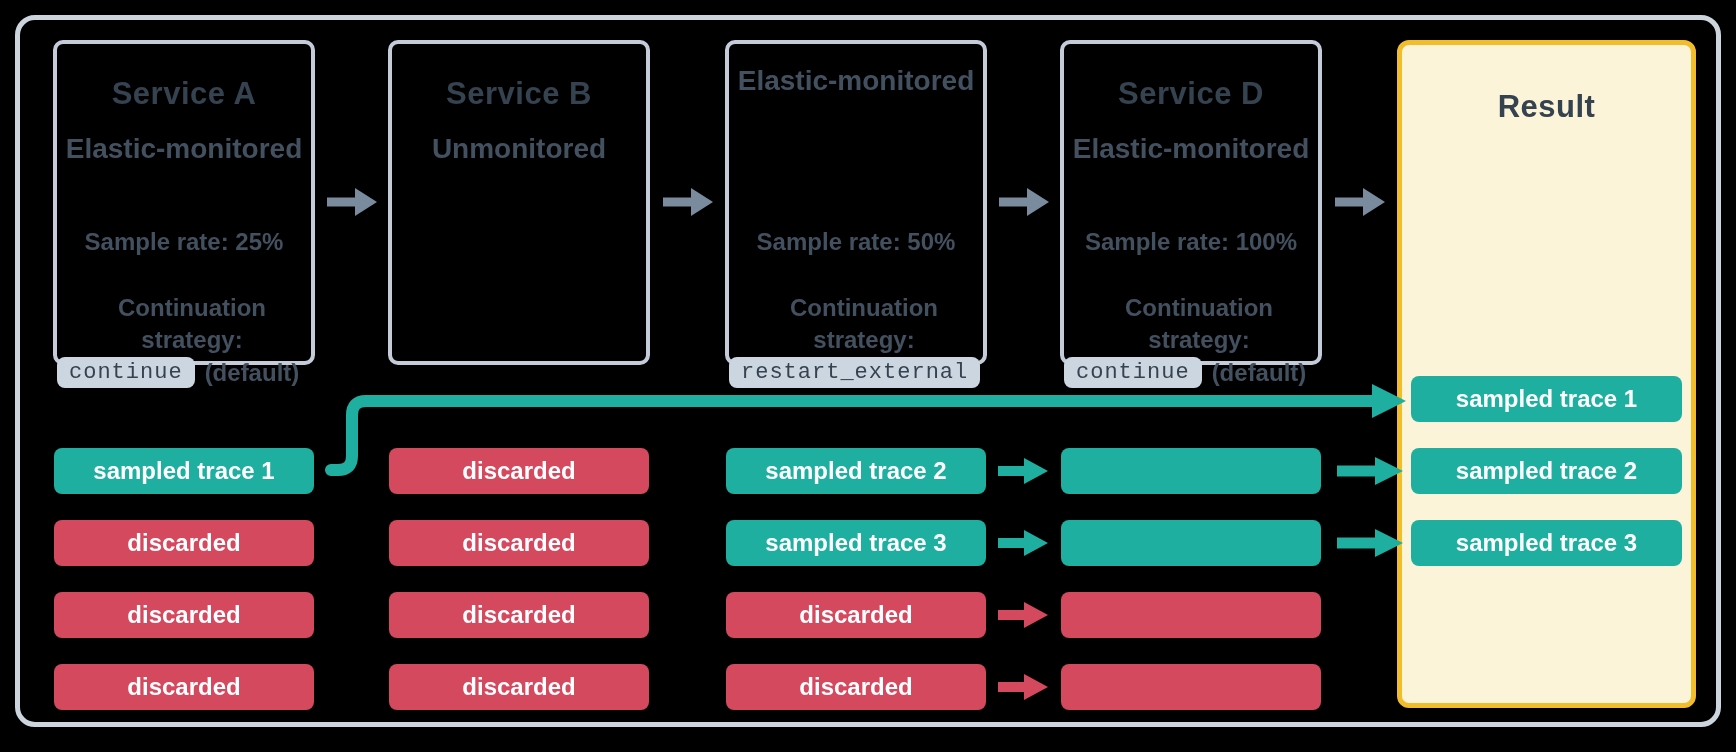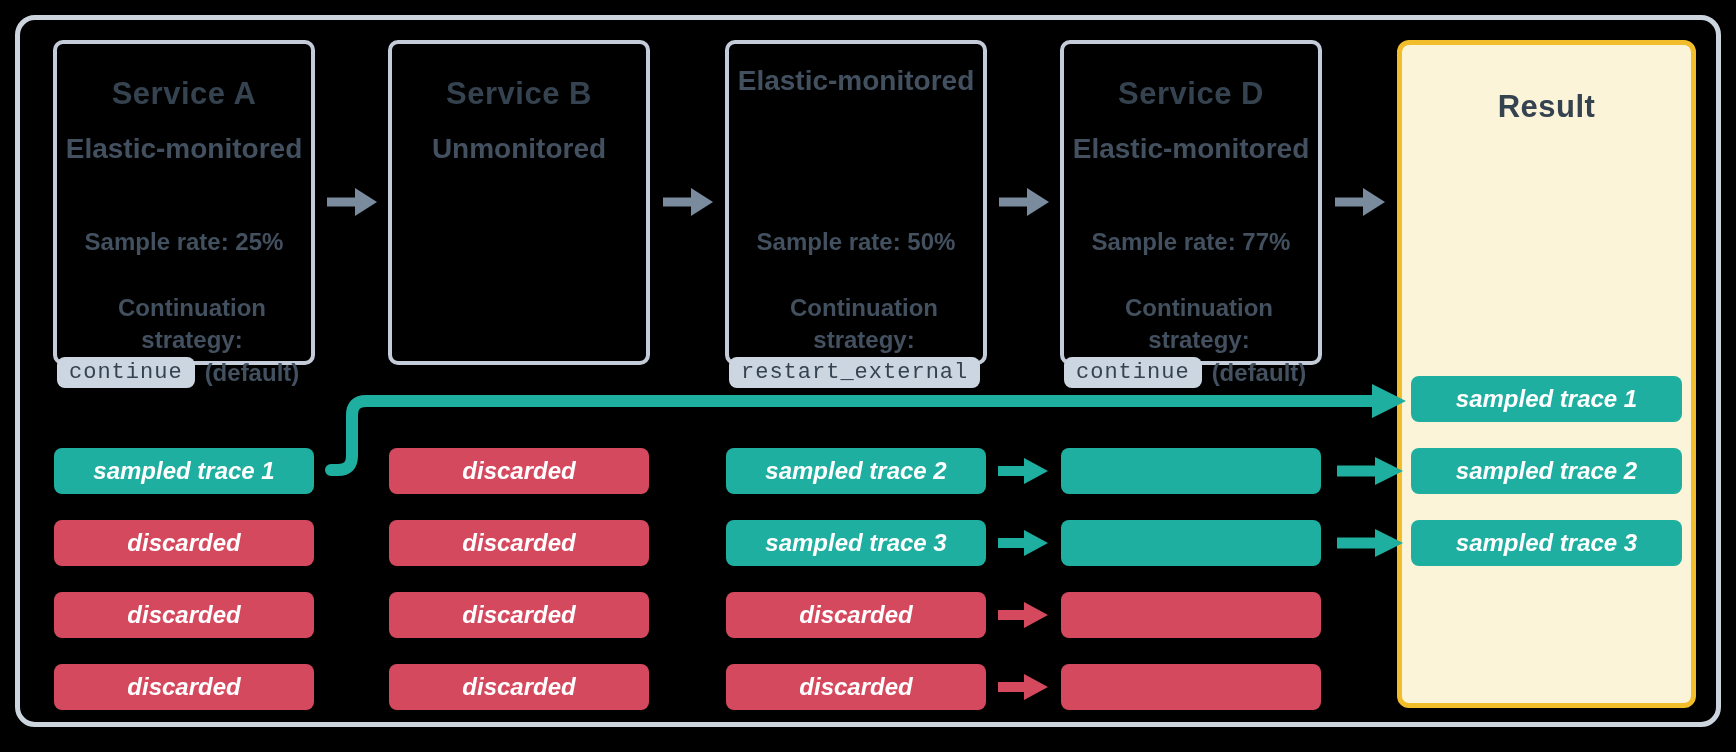--- a/index.html
+++ b/index.html
@@ -31,21 +31,21 @@
   .svc .sample{top:336px;} .svc .cont{top:400px;padding-left:16px;} .svc .badge-row{top:465px;}
 
   .result{
     position:absolute;left:1397px;top:40px;width:299px;height:668px;box-sizing:border-box;
     background:var(--cream);border:5px solid var(--yellow);border-radius:12px;text-align:center;
   }
   .result .title{margin-top:44px;font-size:31px;font-weight:bold;color:var(--ink);letter-spacing:.5px;}
 
   .pill{
     position:absolute;height:46px;border-radius:8px;color:#fff;font-size:24px;font-weight:bold;
-    line-height:46px;text-align:center;white-space:nowrap;font-style:italic;
+    line-height:46px;text-align:center;white-space:nowrap;
   }
   .pill.sampled{background:var(--teal);}
   .pill.discarded{background:var(--red);}
   .colA{left:54px;width:260px;} .colB{left:389px;width:260px;} .colC{left:726px;width:260px;} .colD{left:1061px;width:260px;} .row1{top:448px;} .row2{top:520px;} .row3{top:592px;} .row4{top:664px;}
   .result .pill{left:9px;width:271px;}
   .result .rrow0{top:331px;} .result .rrow1{top:403px;} .result .rrow2{top:475px;}
 
   .overlay{position:absolute;left:0;top:0;width:1736px;height:752px;pointer-events:none;}
 </style>
 </head>
@@ -82,21 +82,21 @@
       <div>strategy:</div>
     </div>
     <div class="badge-row">
       <span class="badge">restart_external</span>
     </div>
   </div>
 
   <div class="svc d">
     <div class="title">Service D</div>
     <div class="subtitle">Elastic-monitored</div>
-    <div class="sample">Sample rate: 77%</div>
+    <div class="sample">Sample rate: 100%</div>
     <div class="cont">
       <div>Continuation</div>
       <div>strategy:</div>
     </div>
     <div class="badge-row">
       <span class="badge">continue</span>
       <span class="badge-suffix">(default)</span>
     </div>
   </div>
 

